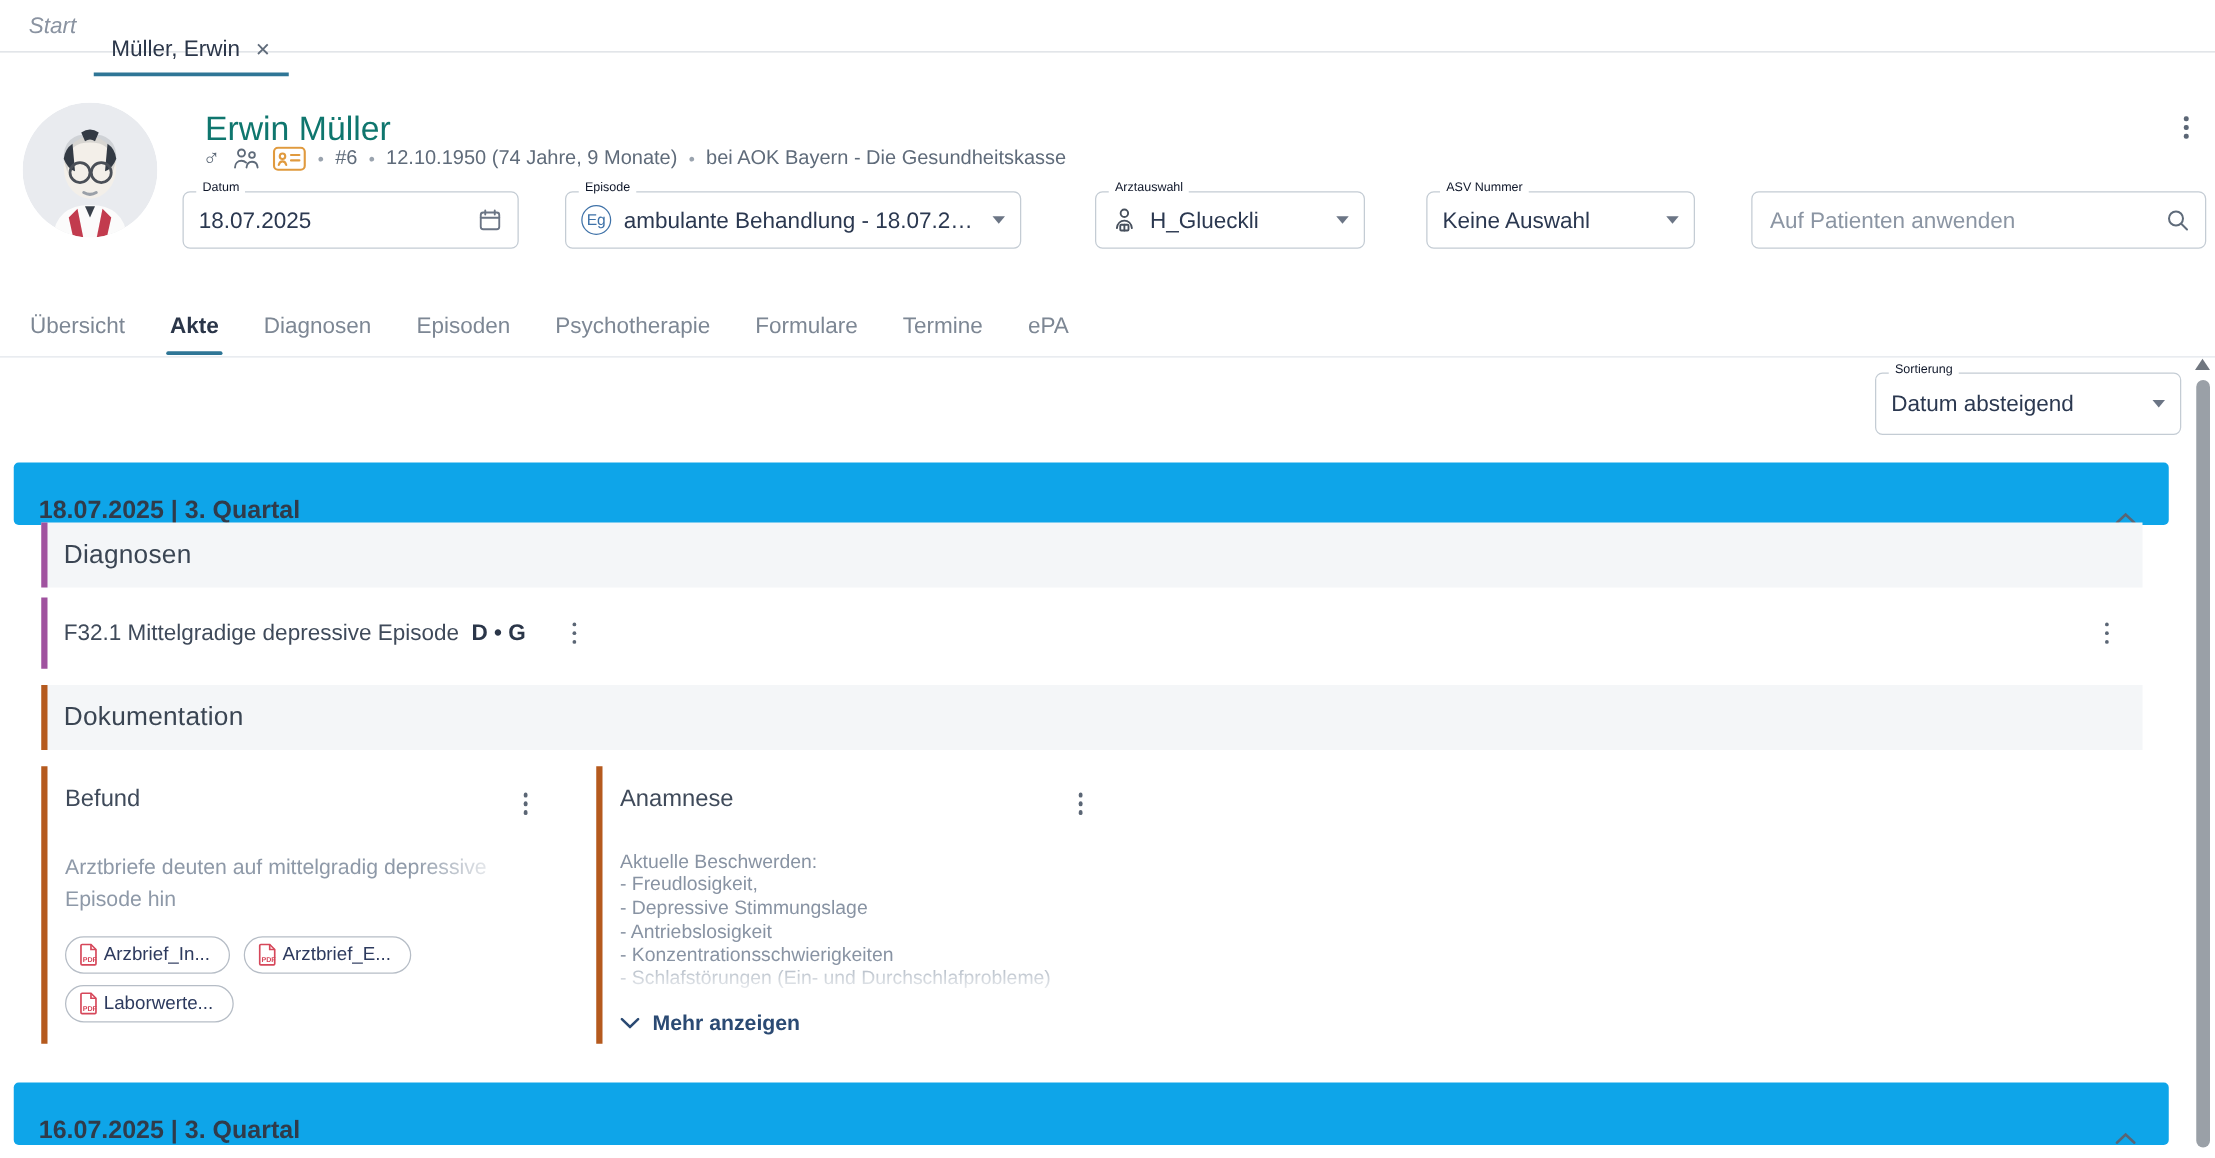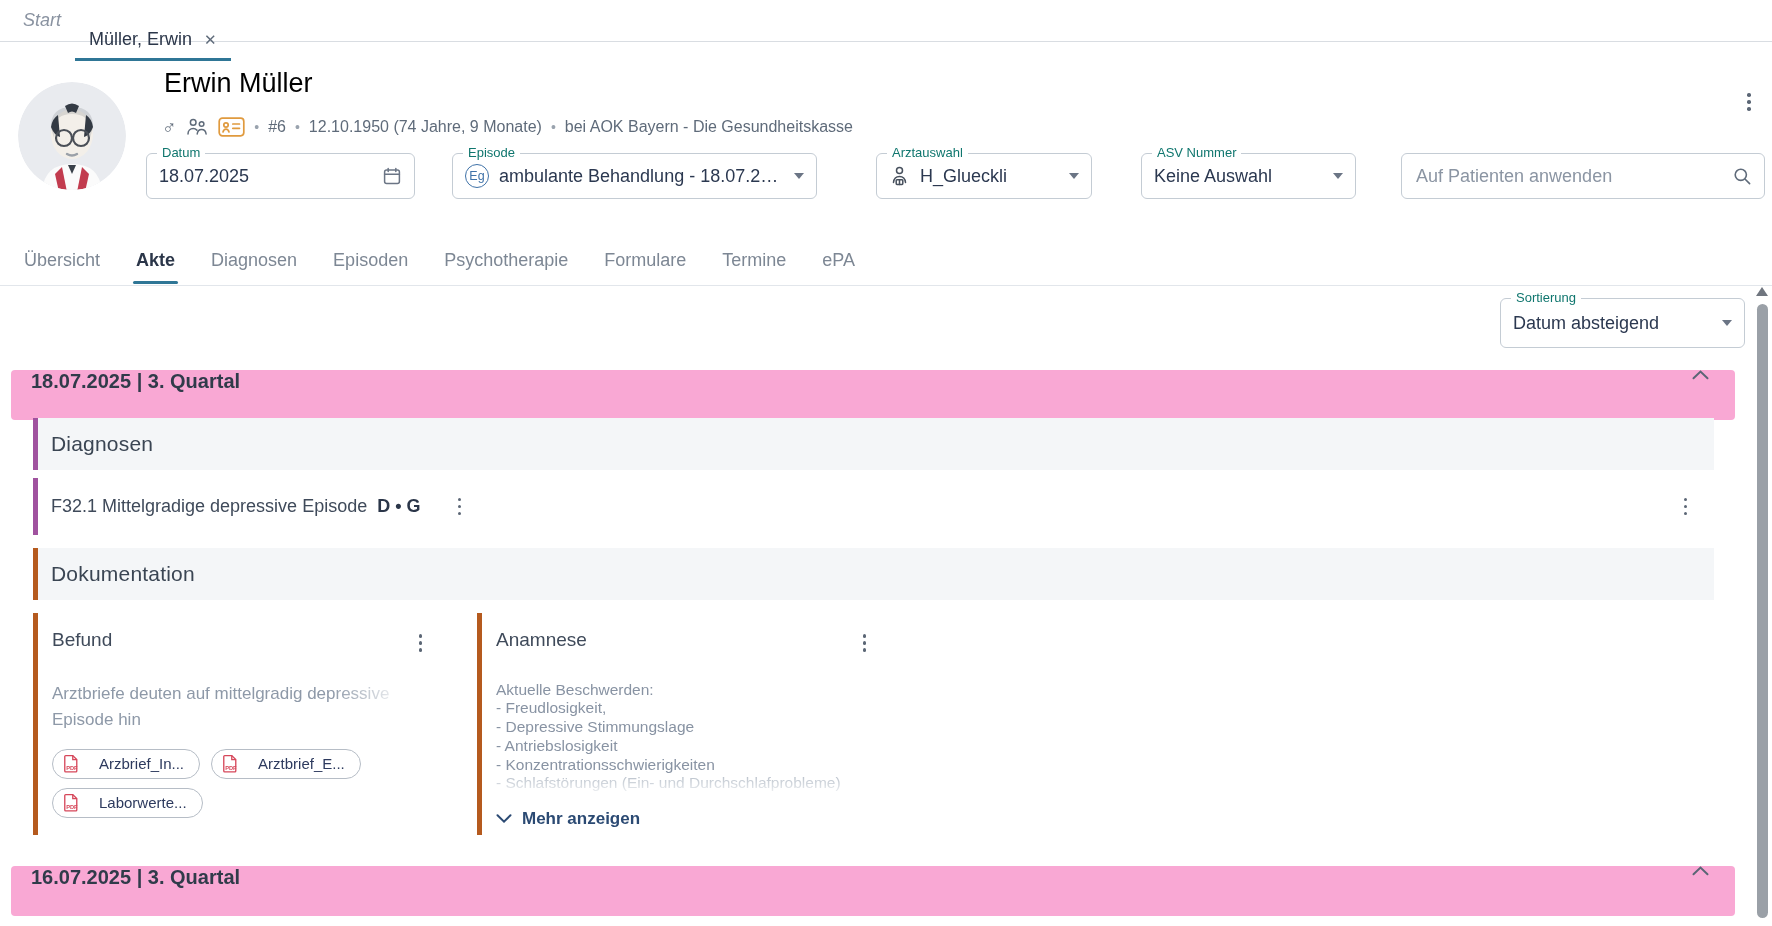--- a/index.html
+++ b/index.html
@@ -9,33 +9,33 @@
   
   .wtabbar{position:absolute;left:0;top:0;width:100%;height:41px;border-bottom:1px solid #d9dde2;display:flex;align-items:center;}
   .wtab{position:relative;height:100%;display:flex;align-items:center;font-size:18px;padding:0 14px;cursor:default;}
   .wtab.start{color:#8a93a1;margin-left:9px;font-style:italic;}
   .wtab.active{color:#2b3649;margin-top:38px;}
   .wtab.active::after{content:"";position:absolute;left:0;right:0;bottom:-1px;height:3px;background:#2f7696;}
   .wtab .close{margin-left:12px;font-size:15px;color:#5f6b7a;}
 
   
   .avatar{position:absolute;left:18px;top:82px;width:108px;height:108px;border-radius:50%;overflow:hidden;}
-  .pname{position:absolute;left:164px;top:68px;font-size:27px;font-weight:500;color:#000000;}
+  .pname{position:absolute;left:164px;top:88px;font-size:27px;font-weight:500;color:#0f766e;}
   .pmeta{position:absolute;left:162px;top:114px;height:26px;display:flex;align-items:center;gap:9px;font-size:16px;color:#5f6b7a;}
   .pmeta .sep{color:#9aa3ae;font-size:14px;}
   .male{font-size:19px;color:#5f6b7a;line-height:1;}
   .hdr-kebab{position:absolute;left:1742px;top:88px;}
 
   
   .kebab{display:inline-flex;flex-direction:column;gap:3.5px;padding:5px;cursor:pointer;}
   .kebab i{width:3.5px;height:3.5px;border-radius:50%;background:#5b6675;}
 
   
   .tfield{position:absolute;top:153px;height:46px;border:1px solid #c4ccd4;border-radius:6px;background:#fff;display:flex;align-items:center;padding:0 12px;gap:10px;box-sizing:border-box;}
-  .flabel{position:absolute;top:-9px;left:10px;font-size:13px;line-height:1.2;color:#0f766e;background:#fff;padding:0 5px;}
+  .flabel{position:absolute;top:-9px;left:10px;font-size:10px;line-height:1.2;color:#0f172a;background:#fff;padding:0 5px;}
   .fval{font-size:18px;color:#2b3850;white-space:nowrap;overflow:hidden;text-overflow:ellipsis;}
   .caret{width:0;height:0;border-left:5.5px solid transparent;border-right:5.5px solid transparent;border-top:6.5px solid #6b7585;margin-left:auto;flex:0 0 auto;}
   #f-datum{left:146px;width:269px;}
   #f-episode{left:452px;width:365px;}
   #f-arzt{left:876px;width:216px;}
   #f-asv{left:1141px;width:215px;}
   #f-search{left:1401px;width:364px;}
   .right-icon{margin-left:auto;flex:0 0 auto;display:flex;}
   .egbadge{flex:0 0 auto;width:24px;height:24px;border:1.5px solid #3f72a8;border-radius:50%;color:#3f72a8;font-size:12.5px;display:flex;align-items:center;justify-content:center;box-sizing:border-box;}
   #f-search input{border:none;outline:none;flex:1;font-size:18px;font-family:inherit;color:#2b3850;background:transparent;}
@@ -44,21 +44,21 @@
   
   .navtabs{position:absolute;left:0;top:246px;width:100%;height:40px;border-bottom:1px solid #e2e6eb;display:flex;align-items:flex-start;padding-left:23px;gap:34px;box-sizing:border-box;}
   .ntab{position:relative;font-size:18px;color:#7d8794;padding:4px 1px 13px;cursor:pointer;}
   .ntab.active{color:#2b3649;font-weight:700;}
   .ntab.active::after{content:"";position:absolute;left:-2px;right:-2px;bottom:0;height:3px;background:#2f7696;border-radius:2px;}
 
   
   #f-sort{top:298px;left:1500px;width:245px;height:50px;}
 
   
-  .dayband{position:absolute;left:11px;width:1724px;height:50px;background:#f9a8d4;border-radius:4px;display:flex;align-items:flex-start;padding:0 26px 0 20px;box-sizing:border-box;}
+  .dayband{position:absolute;left:11px;width:1724px;height:50px;background:#0ea5e9;border-radius:4px;display:flex;align-items:flex-end;padding:0 26px 0 20px;box-sizing:border-box;}
   .dayband .dtitle{font-size:20px;font-weight:600;color:#303b4a;}
   .dayband .chev{margin-left:auto;display:flex;cursor:pointer;}
   #band1{top:370px;}
   #band2{top:866px;}
 
   .subband{position:absolute;left:33px;width:1681px;height:52px;background:#f4f6f8;display:flex;align-items:center;padding-left:13px;box-sizing:border-box;}
   .subband .stitle{font-size:21px;color:#3a4553;letter-spacing:.2px;}
   #diagband{top:418px;border-left:5px solid #a0529f;}
   #dokband{top:548px;border-left:5px solid #b55a1e;}
 
@@ -70,21 +70,21 @@
 
   
   .card{position:absolute;top:613px;height:222px;background:#fff;border-left:5px solid #b55a1e;padding:16px 0 0 14px;box-sizing:border-box;}
   #card-befund{left:33px;width:410px;}
   #card-anamnese{left:477px;width:410px;}
   .card-head{display:flex;align-items:flex-start;justify-content:space-between;padding-right:16px;}
   .ctitle{font-size:19px;color:#3f4a5a;line-height:22px;}
   .bef-body{position:relative;margin-top:24px;width:374px;height:56px;font-size:17px;line-height:26px;color:#8e99a8;overflow:hidden;}
   .bef-fade{position:absolute;top:0;right:0;width:95px;height:26px;background:linear-gradient(to right,rgba(255,255,255,0),#fff 80%);}
   .chips{margin-top:12px;display:flex;flex-wrap:wrap;gap:9px 11px;width:330px;}
-  .chip{height:30px;border:1px solid #b6bdc6;border-radius:16px;display:inline-flex;align-items:center;gap:20px;padding:0 15px 0 10px;font-size:15px;color:#2d3a5e;background:#fff;cursor:pointer;box-sizing:border-box;}
+  .chip{height:30px;border:1px solid #b6bdc6;border-radius:16px;display:inline-flex;align-items:center;gap:4px;padding:0 15px 0 10px;font-size:15px;color:#2d3a5e;background:#fff;cursor:pointer;box-sizing:border-box;}
   .ana-lines{position:relative;margin-top:24px;width:380px;height:120px;font-size:15.5px;line-height:18.8px;color:#8893a3;overflow:hidden;}
   .ana-lines .ln{white-space:nowrap;}
   .ana-lines .ln.faded{color:#b7bfc9;}
   .ana-fade{position:absolute;left:0;right:0;bottom:0;height:26px;background:linear-gradient(to bottom,rgba(255,255,255,0),#fff 90%);}
   .morelink{margin-top:8px;display:inline-flex;align-items:center;gap:10px;font-size:17px;font-weight:600;color:#2b4a73;cursor:pointer;}
 
   
   .sb-track{position:absolute;right:3px;top:282px;width:14px;height:644px;}
   .sb-up{position:absolute;right:4px;top:287px;width:0;height:0;border-left:6px solid transparent;border-right:6px solid transparent;border-bottom:9px solid #70767f;cursor:pointer;}
   .sb-thumb{position:absolute;right:4px;top:304px;width:11px;height:614px;border-radius:6px;background:#9aa0a7;cursor:pointer;}

